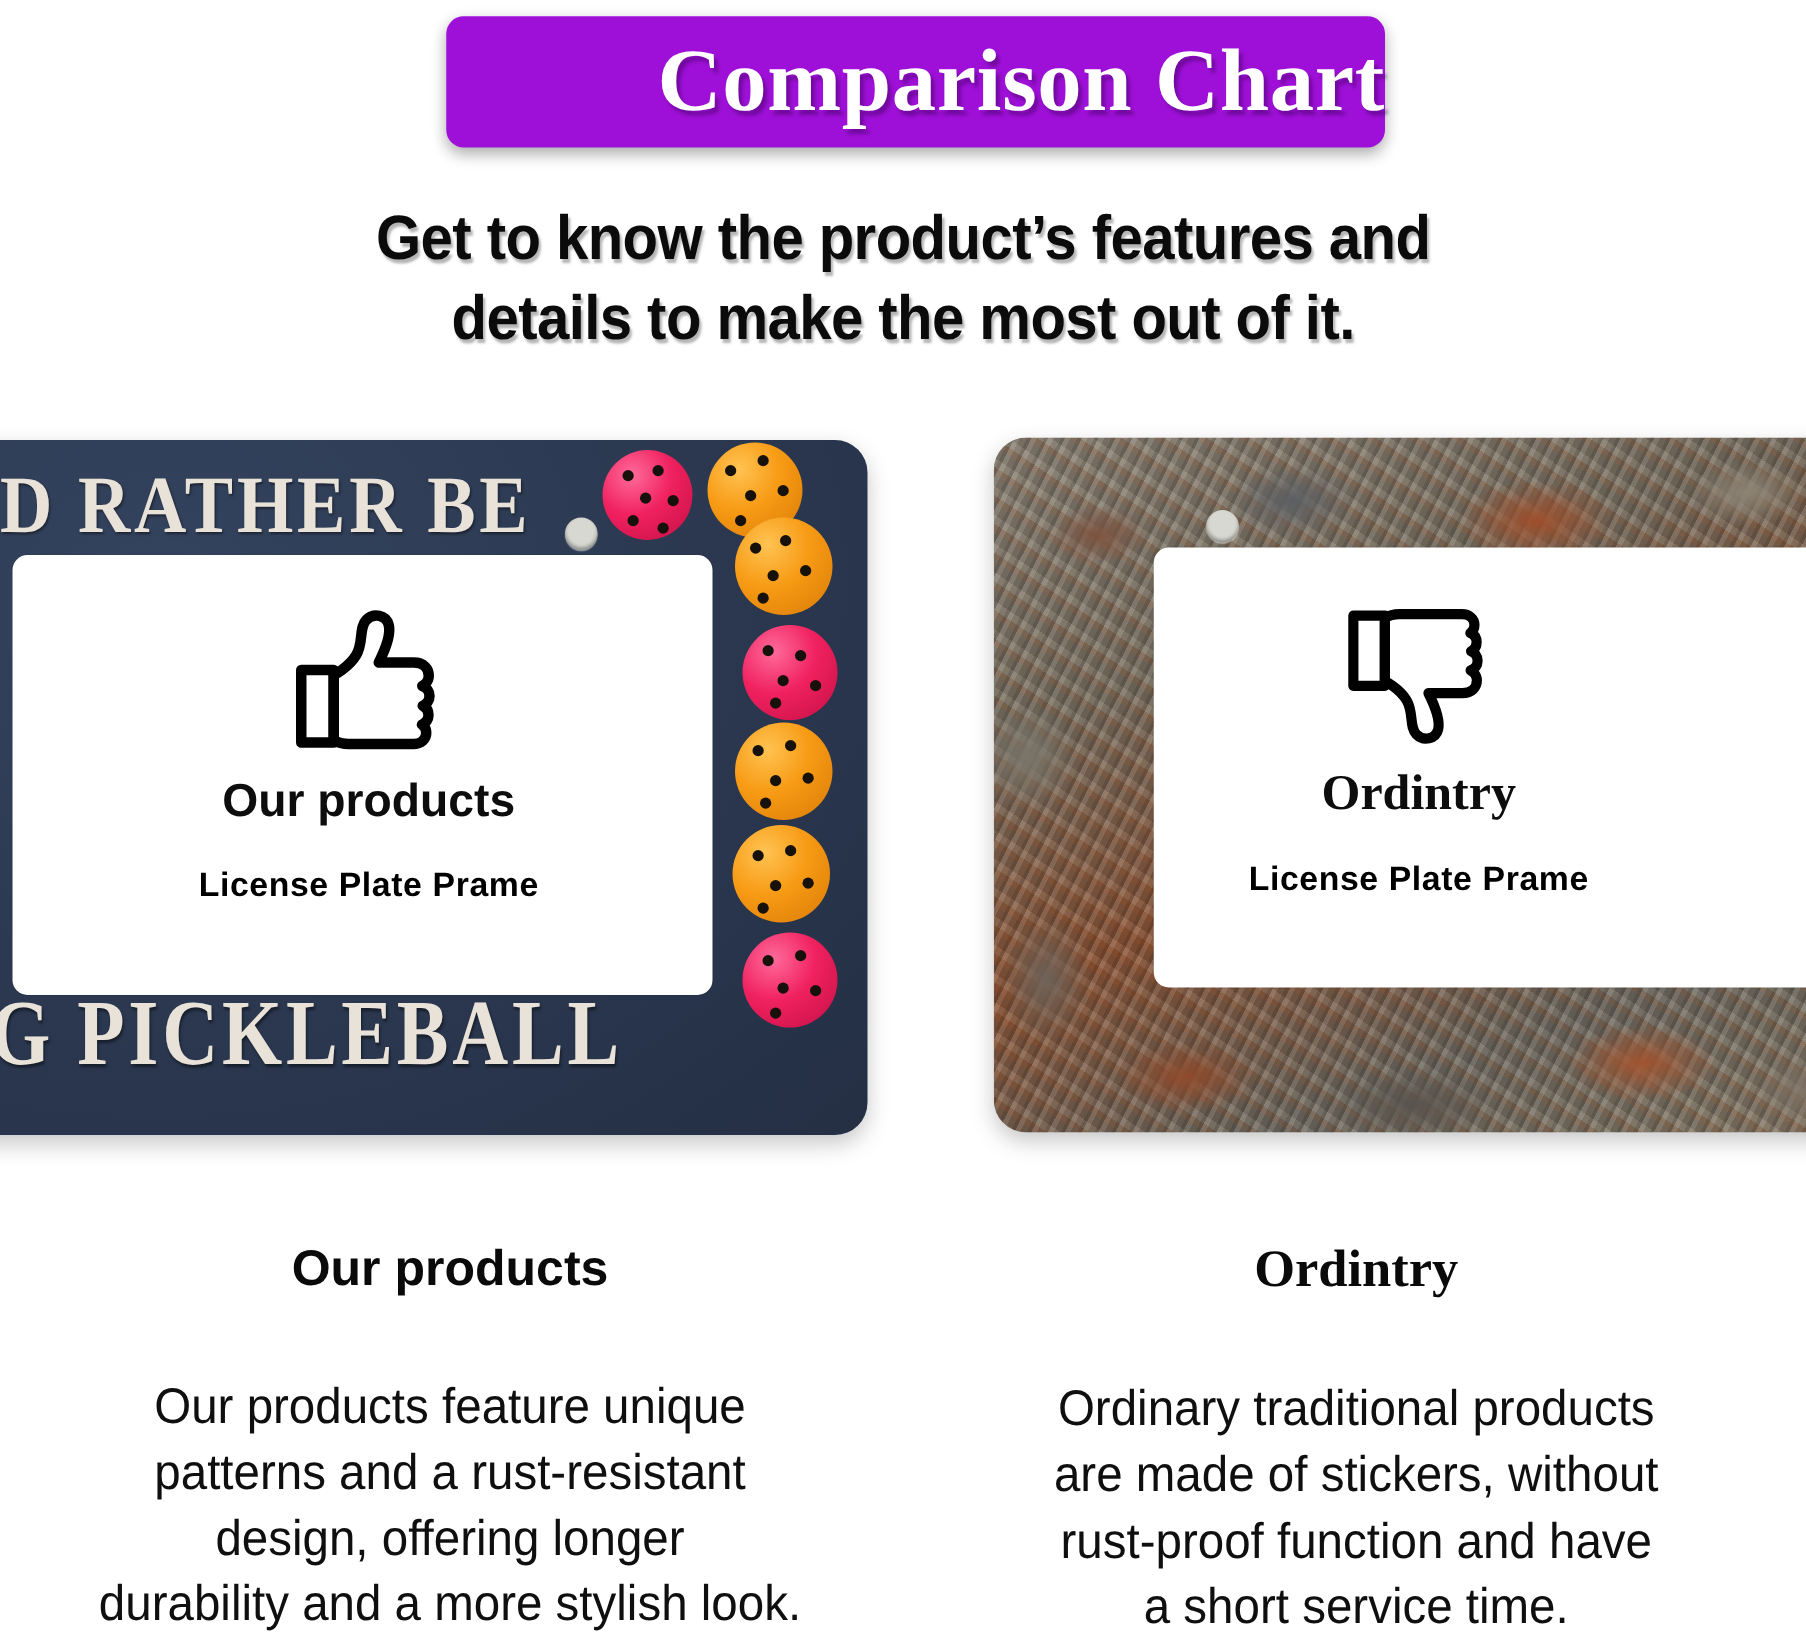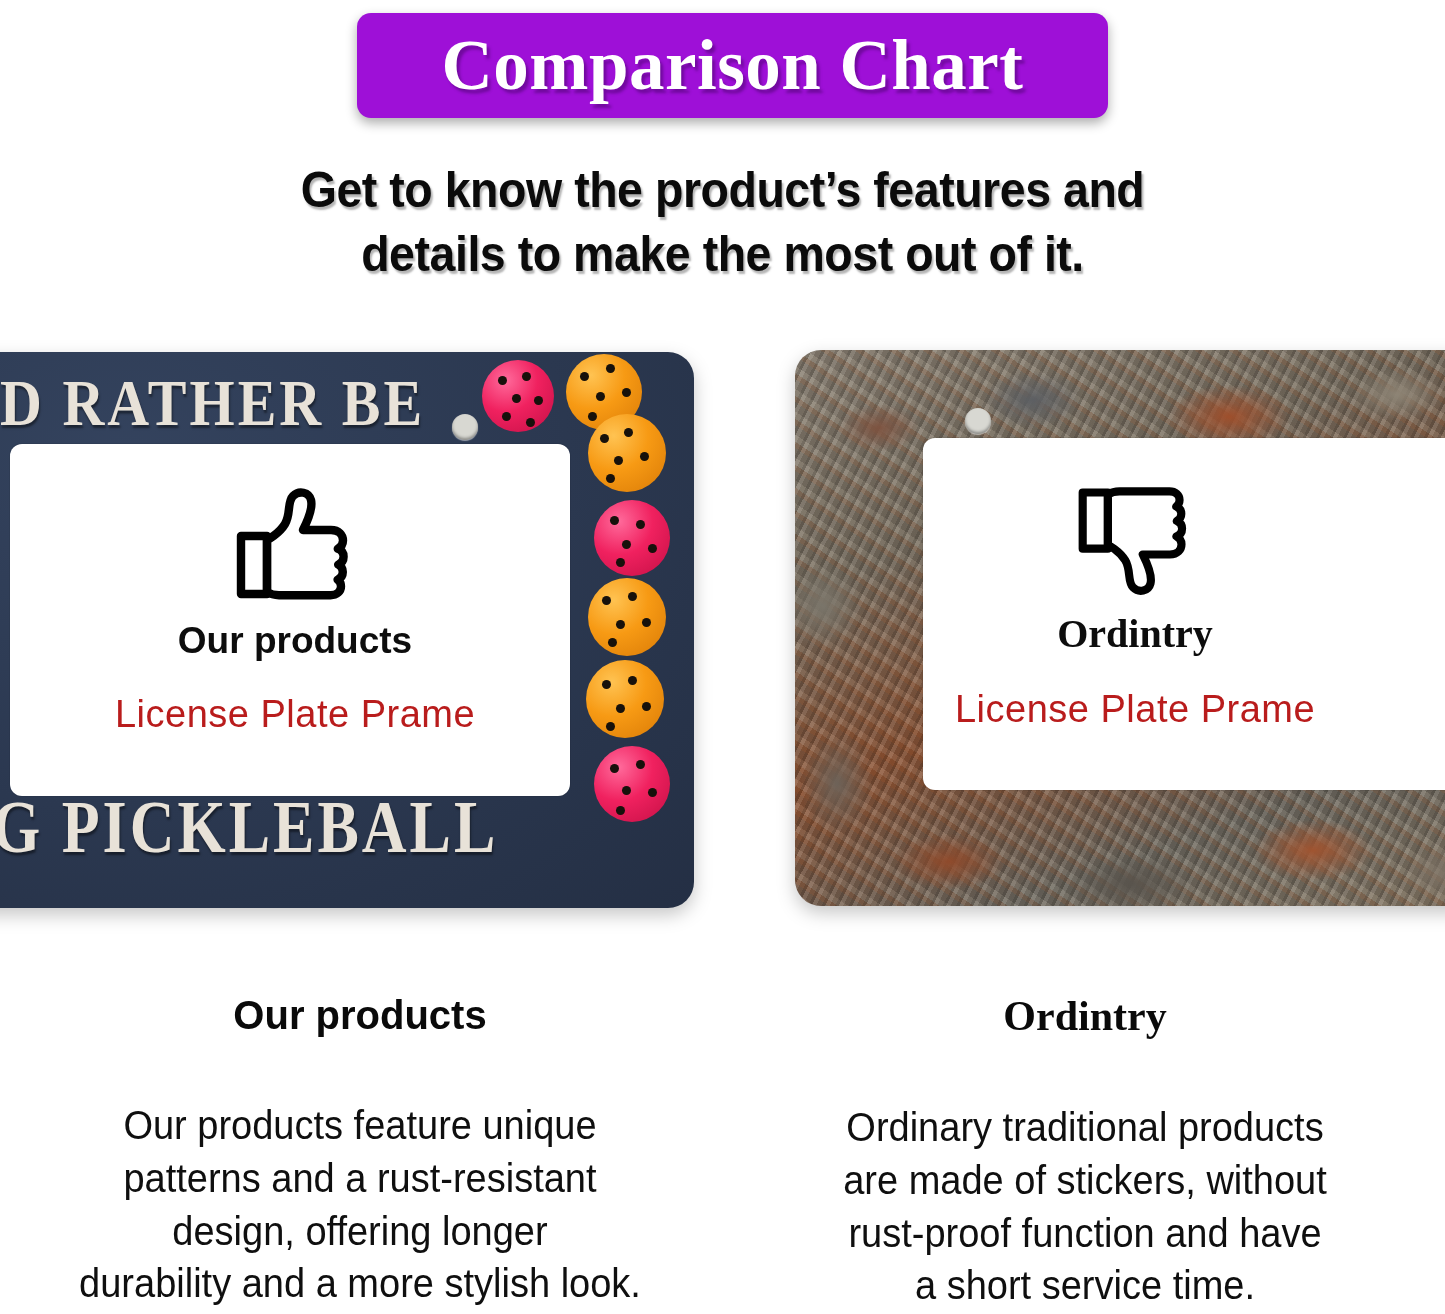--- a/index.html
+++ b/index.html
@@ -14,21 +14,21 @@
   
   .banner-wrap{
     position:absolute; left:357px; top:13px;
     width:751px; height:105px;
   }
   .banner{
     width:100%; height:100%;
     background:#9E10D7;
     border-radius:14px;
     box-shadow:0 5px 12px rgba(0,0,0,.33);
-    display:flex; align-items:center; justify-content:center;
+    display:flex; align-items:center; justify-content:flex-end;
   }
   .banner-text{
     font-family:"Liberation Serif", serif;
     font-weight:700;
     font-size:71px;
     color:#ffffff;
     letter-spacing:.5px;
     line-height:1;
     text-shadow:3px 4px 3px rgba(60,0,90,.45);
     white-space:nowrap;
@@ -135,22 +135,22 @@
   
   .overlay{ position:absolute; text-align:center; }
   .thumb-ico{ display:block; margin:0 auto; }
   .ov-title{
     font-size:37px; font-weight:700; color:#0d0d0d;
     margin-top:16px; line-height:1;
   }
   .ov-title.serif{ font-family:"Liberation Serif", serif; font-size:40px; }
   .ov-sub{
     font-family:"Liberation Sans", sans-serif;
-    font-weight:400;
-    font-size:38px; color:#b91c1c; margin-top:36px; line-height:1;
+    font-weight:700;
+    font-size:27px; color:#000000; margin-top:36px; line-height:1;
     letter-spacing:.5px;
   }
 
   #left-overlay{ left:45px; top:142px; width:500px; }
   #right-overlay{ left:855px; top:136px; width:560px; }
 
   
   .cols{ position:absolute; left:0; top:995px; width:1445px; height:319px; }
   .col{ position:absolute; top:0; text-align:center; }
   #col-left{ left:20px; width:680px; }

